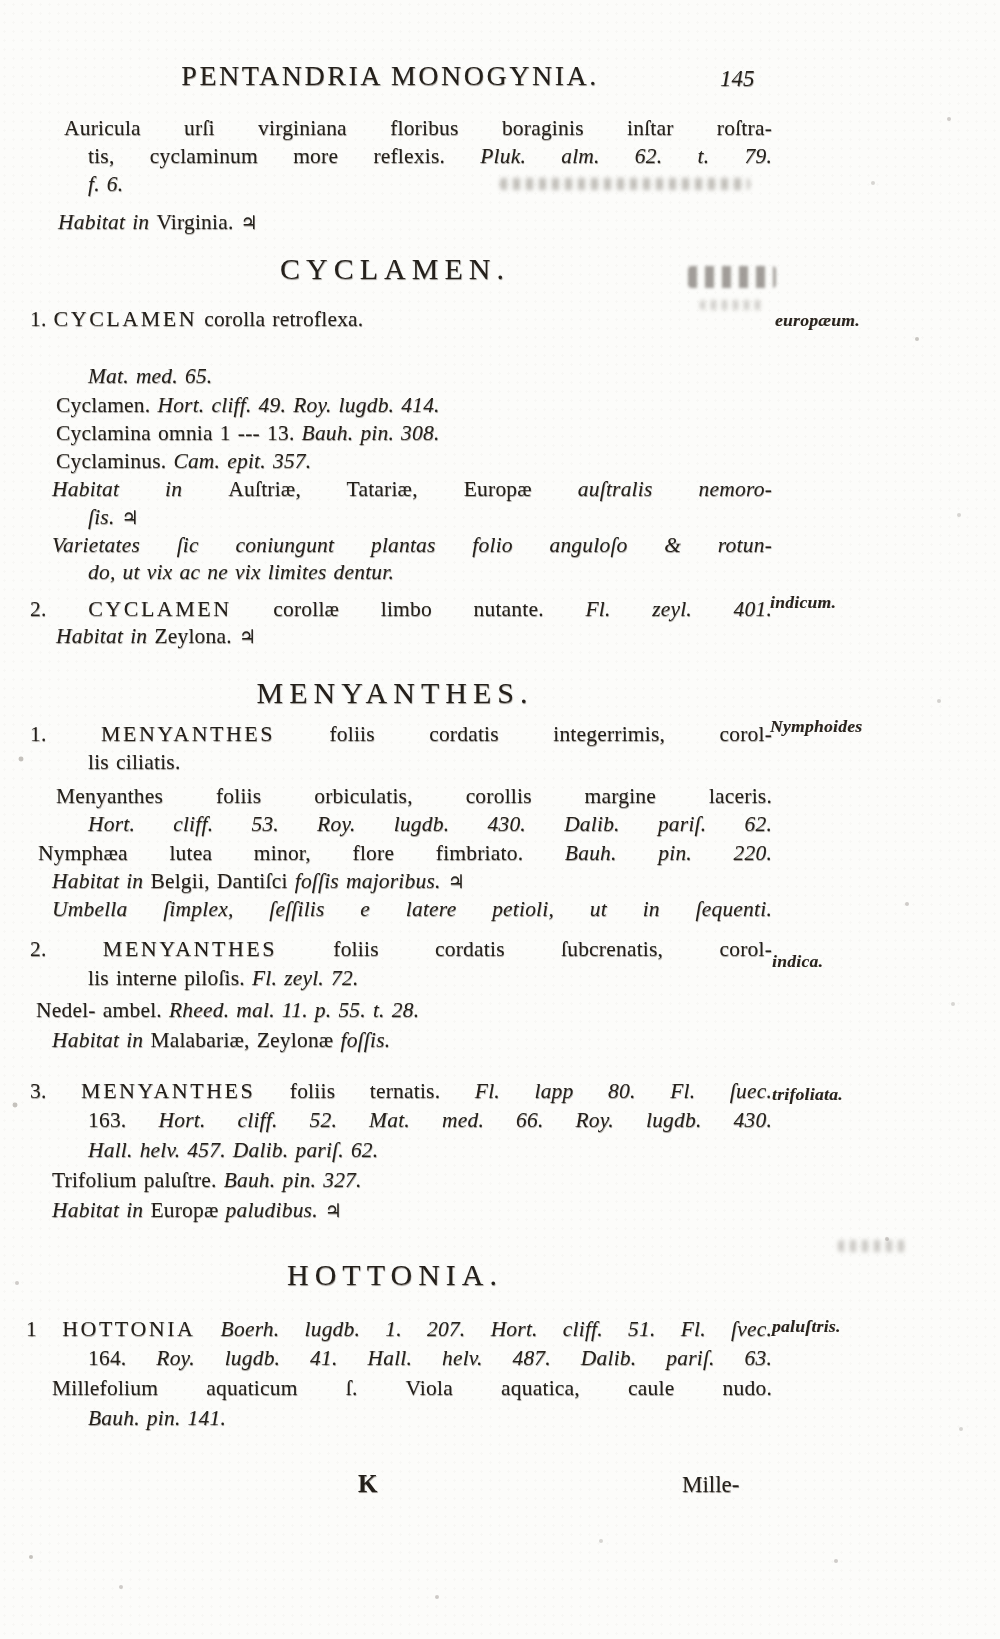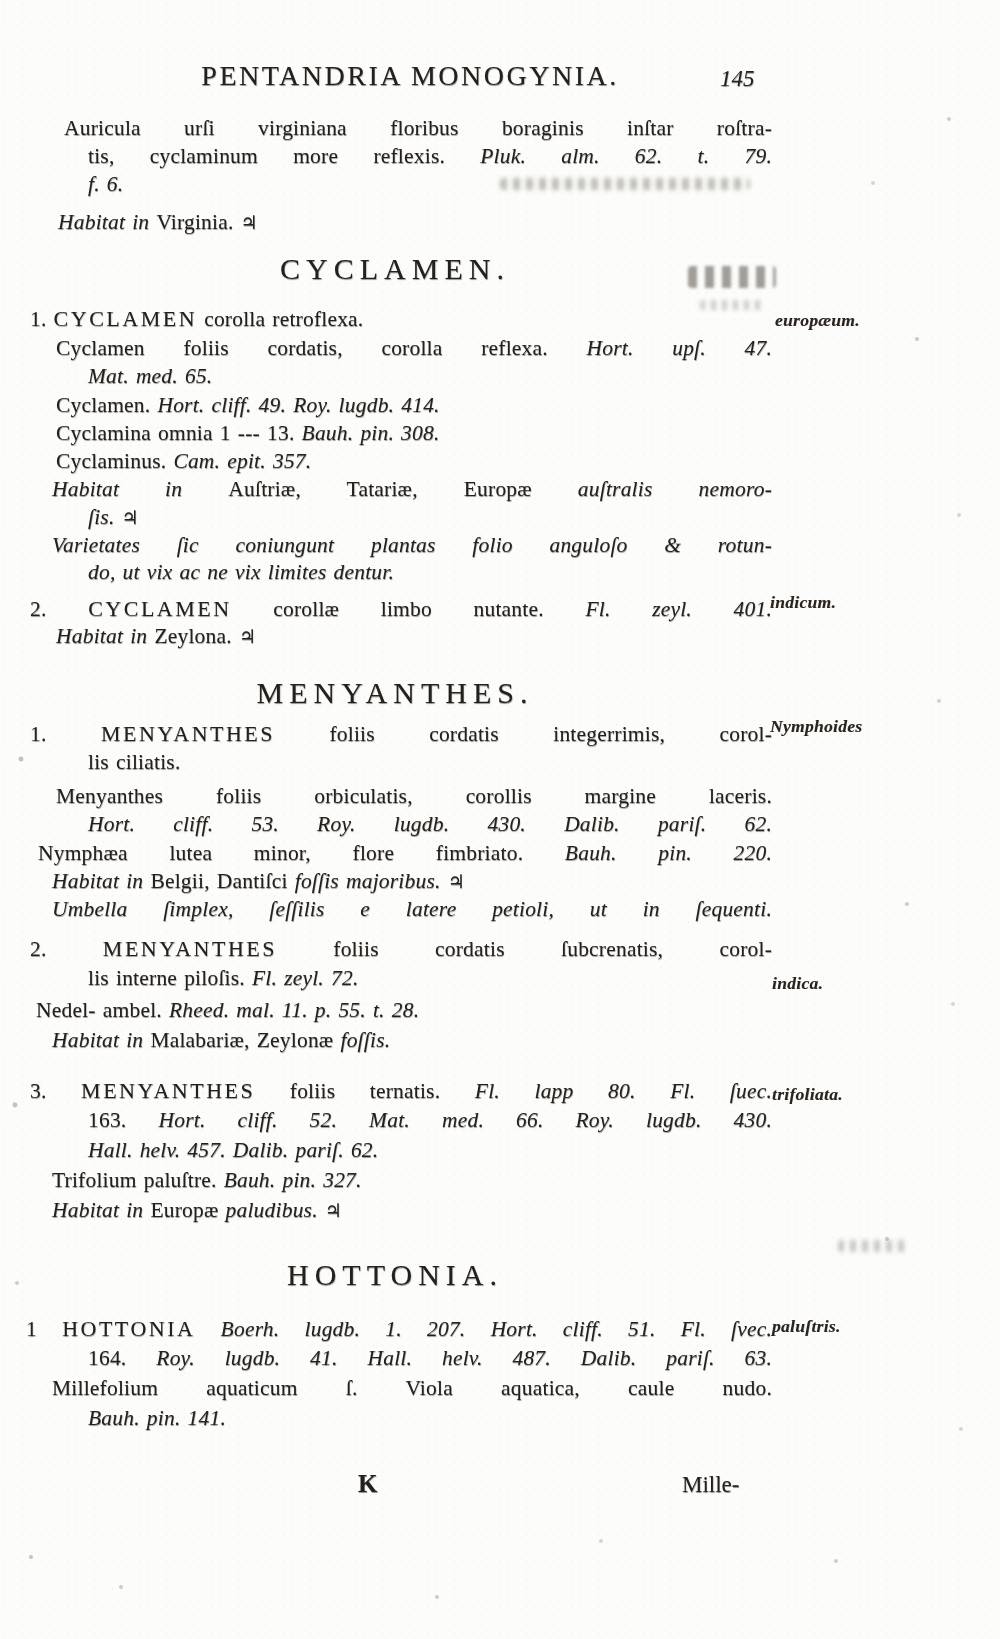--- a/index.html
+++ b/index.html
@@ -18,21 +18,20 @@
     text-shadow:0.4px 0.5px 0.7px rgba(45,36,28,0.45);
   }
   .line.j{white-space:normal;text-align:justify;text-align-last:justify;}
   .it{font-style:italic;}
   .gen{letter-spacing:2.5px;font-size:22px;}
   .sym{font-family:"DejaVu Sans",sans-serif;font-size:19px;}
   .running-title{
     position:absolute;top:60px;left:0;width:780px;text-align:center;
     font-size:28px;letter-spacing:2.5px;
     text-shadow:0.5px 0.6px 0.8px rgba(45,36,28,0.5);
-    padding-left:20px;
   }
   .page-number{
     position:absolute;top:66px;left:720px;font-size:23px;
     text-shadow:0.4px 0.5px 0.7px rgba(45,36,28,0.45);
     font-style:italic;
   }
   .heading{
     position:absolute;left:0;width:790px;text-align:center;
     font-size:30px;letter-spacing:6px;
     text-shadow:0.5px 0.6px 0.9px rgba(45,36,28,0.5);
@@ -93,21 +92,20 @@
 
   <div class="line j" style="left:64px;top:116px;width:708px;"><span>Auricula urſi virginiana floribus boraginis inſtar roſtra-</span></div>
   <div class="line j" style="left:88px;top:144px;width:684px;"><span>tis, cyclaminum more reflexis. </span><span class="it">Pluk. alm. 62. t. 79.</span></div>
   <div class="line" style="left:88px;top:172px;"><span class="it">f. 6.</span></div>
   <div class="line" style="left:58px;top:210px;"><span class="it">Habitat in </span><span>Virginia. </span><span class="sym">♃</span></div>
 
   <div class="heading" style="top:252px;">CYCLAMEN.</div>
 
   <div class="line" style="left:30px;top:306px;"><span>1. </span><span class="gen">CYCLAMEN</span><span> corolla retroflexa.</span></div>
   <div class="margin-note" style="left:775px;top:310px;">europæum.</div>
-  <div class="line j" style="left:56px;top:336px;width:716px;"><span>Cyclamen foliis cordatis, corolla reflexa. </span><span class="it">Hort. upſ. 47.</span></div>
   <div class="line" style="left:88px;top:364px;"><span class="it">Mat. med. 65.</span></div>
   <div class="line" style="left:56px;top:393px;"><span>Cyclamen. </span><span class="it">Hort. cliff. 49. Roy. lugdb. 414.</span></div>
   <div class="line" style="left:56px;top:421px;"><span>Cyclamina omnia 1 --- 13. </span><span class="it">Bauh. pin. 308.</span></div>
   <div class="line" style="left:56px;top:449px;"><span>Cyclaminus. </span><span class="it">Cam. epit. 357.</span></div>
   <div class="line j" style="left:52px;top:477px;width:720px;"><span class="it">Habitat in </span><span>Auſtriæ, Tatariæ, Europæ </span><span class="it">auſtralis nemoro-</span></div>
   <div class="line" style="left:88px;top:505px;"><span class="it">ſis. </span><span class="sym">♃</span></div>
   <div class="line j" style="left:52px;top:533px;width:720px;"><span class="it">Varietates ſic coniungunt plantas folio anguloſo &amp; rotun-</span></div>
   <div class="line" style="left:88px;top:560px;"><span class="it">do, ut vix ac ne vix limites dentur.</span></div>
 
   <div class="line j" style="left:30px;top:596px;width:742px;"><span>2. </span><span class="gen">CYCLAMEN</span><span> corollæ limbo nutante. </span><span class="it">Fl. zeyl. 401.</span></div>
@@ -119,21 +117,21 @@
   <div class="line j" style="left:30px;top:721px;width:742px;"><span>1. </span><span class="gen">MENYANTHES</span><span> foliis cordatis integerrimis, corol-</span></div>
   <div class="margin-note" style="left:770px;top:716px;">Nymphoides</div>
   <div class="line" style="left:88px;top:750px;"><span>lis ciliatis.</span></div>
   <div class="line j" style="left:56px;top:784px;width:716px;"><span>Menyanthes foliis orbiculatis, corollis margine laceris.</span></div>
   <div class="line j" style="left:88px;top:812px;width:684px;"><span class="it">Hort. cliff. 53. Roy. lugdb. 430. Dalib. pariſ. 62.</span></div>
   <div class="line j" style="left:38px;top:841px;width:734px;"><span>Nymphæa lutea minor, flore fimbriato. </span><span class="it">Bauh. pin. 220.</span></div>
   <div class="line" style="left:52px;top:869px;"><span class="it">Habitat in </span><span>Belgii, Dantiſci </span><span class="it">foſſis majoribus. </span><span class="sym">♃</span></div>
   <div class="line j" style="left:52px;top:897px;width:720px;"><span class="it">Umbella ſimplex, ſeſſilis e latere petioli, ut in ſequenti.</span></div>
 
   <div class="line j" style="left:30px;top:936px;width:742px;"><span>2. </span><span class="gen">MENYANTHES</span><span> foliis cordatis ſubcrenatis, corol-</span></div>
-  <div class="margin-note" style="left:772px;top:973px;">indica.</div>
+  <div class="margin-note" style="left:772px;top:951px;">indica.</div>
   <div class="line" style="left:88px;top:966px;"><span>lis interne piloſis. </span><span class="it">Fl. zeyl. 72.</span></div>
   <div class="line" style="left:36px;top:998px;"><span>Nedel- ambel. </span><span class="it">Rheed. mal. 11. p. 55. t. 28.</span></div>
   <div class="line" style="left:52px;top:1028px;"><span class="it">Habitat in </span><span>Malabariæ, Zeylonæ </span><span class="it">foſſis.</span></div>
 
   <div class="line j" style="left:30px;top:1078px;width:742px;"><span>3. </span><span class="gen">MENYANTHES</span><span> foliis ternatis. </span><span class="it">Fl. lapp 80. Fl. ſuec.</span></div>
   <div class="margin-note" style="left:772px;top:1084px;font-family:Liberation Serif, serif;">trifoliata.</div>
   <div class="line j" style="left:88px;top:1108px;width:684px;"><span>163. </span><span class="it">Hort. cliff. 52. Mat. med. 66. Roy. lugdb. 430.</span></div>
   <div class="line" style="left:88px;top:1138px;"><span class="it">Hall. helv. 457. Dalib. pariſ. 62.</span></div>
   <div class="line" style="left:52px;top:1168px;"><span>Trifolium paluſtre. </span><span class="it">Bauh. pin. 327.</span></div>
   <div class="line" style="left:52px;top:1198px;"><span class="it">Habitat in </span><span>Europæ </span><span class="it">paludibus. </span><span class="sym">♃</span></div>

